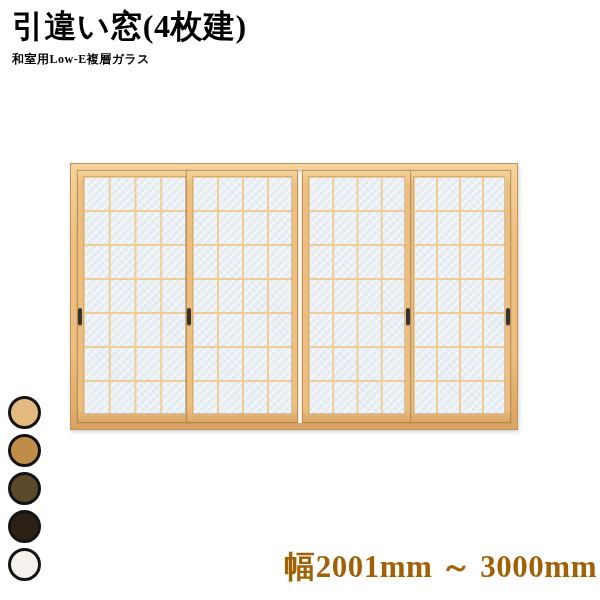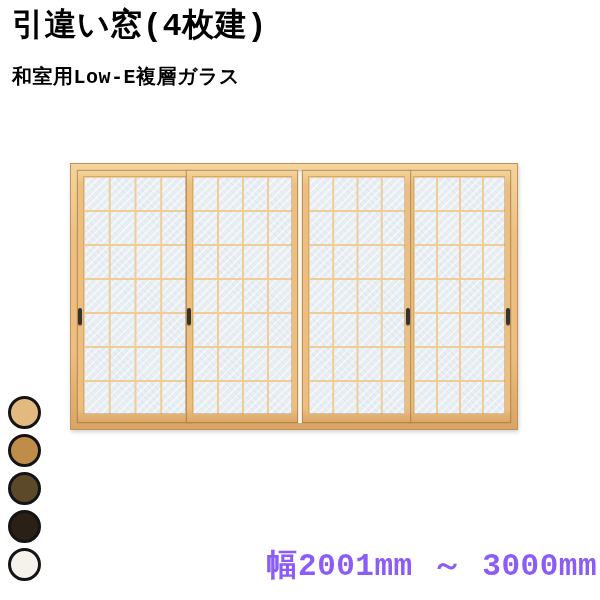--- a/index.html
+++ b/index.html
@@ -1,23 +1,23 @@
 <!DOCTYPE html>
 <html style="--wood: #ecbf80; --wood-edge: #c2905a; --muntin: #f0cc96; --glass: #e9eef3; --handle: #37322c; --track: #faf6ef;"><head>
 <meta charset="utf-8">
 <style>
   html,body{margin:0;padding:0;background:#fff;}
   .page{
     position:relative;width:600px;height:600px;background:#ffffff;overflow:hidden;
-    font-family:Liberation Mono, monospace;color:#000;
+    font-family:Liberation Serif, serif;color:#000;
   }
   
   .hdr{position:absolute;left:12px;top:10px;}
   .title{margin:0;font-size:32px;font-weight:bold;line-height:1.05;letter-spacing:0.5px;color:#000;}
-  .subtitle{margin:19px 0 0;font-size:20px;font-weight:bold;letter-spacing:0.5px;color:#000;}
+  .subtitle{margin:7px 0 0;font-size:12px;font-weight:bold;letter-spacing:0.5px;color:#000;}
 
   
   :root{
     --wood:#ecbf80; --wood-hi:#f4d49d; --wood-lo:#d9a566;
     --wood-edge:#c2905a; --muntin:#f0cc96; --glass:#e9eef3;
     --handle:#37322c; --track:#faf6ef;
   }
   .window{
     position:absolute;left:70px;top:163px;width:448px;height:267px;
     box-sizing:border-box;border:1px solid var(--wood-edge);padding:6px;
@@ -57,21 +57,21 @@
   
   .swatches{position:absolute;left:8px;top:396px;display:flex;flex-direction:column;gap:5px;}
   .swatch{
     width:33px;height:33px;border-radius:50%;box-sizing:border-box;
     border:3px solid #141414;background:#ccc;cursor:pointer;
   }
 
   
   .dims{
     position:absolute;right:3px;bottom:14px;text-align:center;
-    font-size:31px;font-weight:bold;line-height:38px;color:#8b5cf6;letter-spacing:0.5px;
+    font-size:31px;font-weight:bold;line-height:38px;color:#a16207;letter-spacing:0.5px;
   }
 </style>
 </head>
 <body>
 
 <div class="page">
 
   <div class="hdr">
     <h1 class="title">引違い窓(4枚建)</h1>
     <h2 class="subtitle">和室用Low-E複層ガラス</h2>

